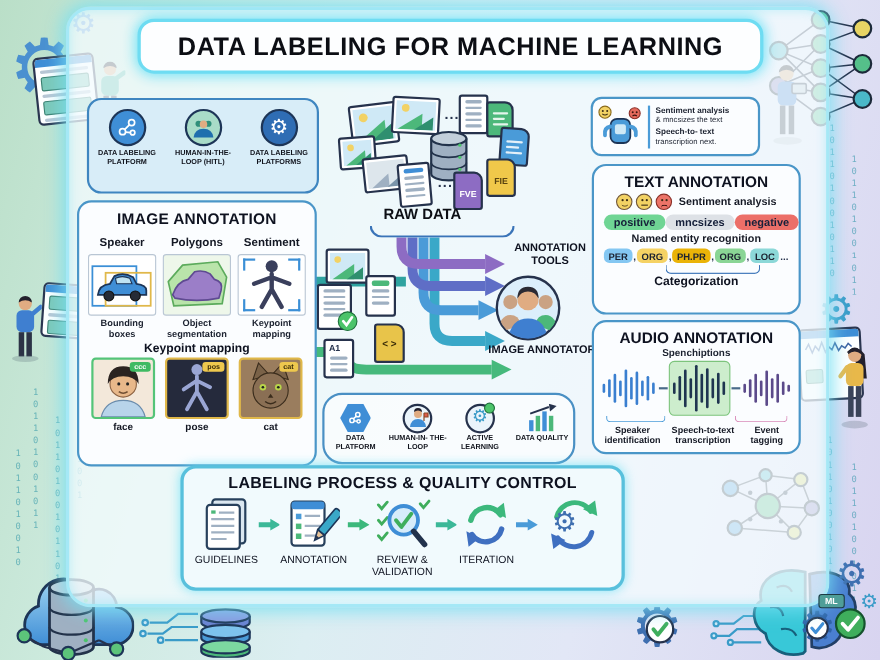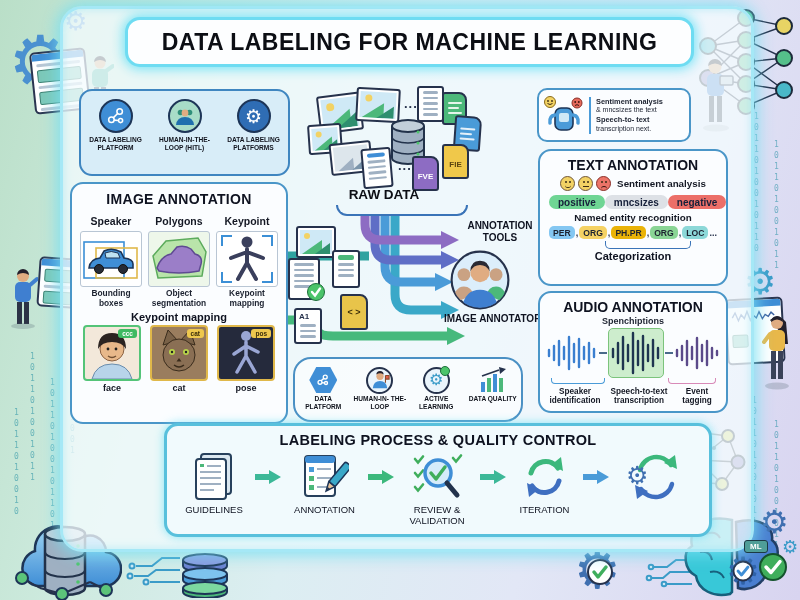--- a/index.html
+++ b/index.html
@@ -120,21 +120,21 @@
   #audio-anno .ptitle{font-size:14px;margin:2px 0 0;}
   .audio-sub{font-size:9px;font-weight:bold;text-align:center;color:#1c2230;margin:1px 0 2px;}
   .wave-row{display:flex;align-items:center;justify-content:space-between;}
   .wavebox{border-radius:5px;display:flex;align-items:center;justify-content:center;}
   .wavebox.mid{background:#cdedcd;border:1.5px solid #7cc47c;}
   .wave-dash{width:8px;border-top:2px dashed #4a6a8a;}
   .audio-caps{display:flex;justify-content:space-between;margin-top:3px;}
   .audio-cap{font-size:8.2px;font-weight:bold;text-align:center;line-height:1.15;color:#141824;}
   .wbracket{height:5px;border-left:1.5px solid;border-right:1.5px solid;border-bottom:1.5px solid;border-radius:0 0 4px 4px;margin:0 auto;}
   
-  #process{left:164px;top:423px;width:548px;height:114px;background:#f1fafd;border:3px solid #58c0dc;border-radius:14px;
+  #process{left:164px;top:423px;width:404px;height:114px;background:#f1fafd;border:3px solid #58c0dc;border-radius:14px;
     box-shadow:0 0 10px rgba(110,225,245,.8);padding:4px 10px;}
   #process .ptitle{font-size:14.5px;letter-spacing:.3px;margin:2px 0 3px;}
   .steps{display:flex;align-items:flex-start;justify-content:space-between;}
   .step{text-align:center;}
   .step .ic{height:52px;display:flex;align-items:center;justify-content:center;}
   .step .lbl{font-size:9.5px;font-weight:normal;line-height:1.15;color:#0e1220;margin-top:2px;}
   .step-arrow{margin-top:18px;}
   
   .binary{writing-mode:vertical-rl;text-orientation:upright;font-family:"DejaVu Sans Mono",monospace;
     font-size:8px;letter-spacing:2px;color:rgba(26,138,160,.55);overflow:hidden;white-space:nowrap;}
@@ -363,21 +363,21 @@
       </div>
       <div class="lbl">DATA LABELING PLATFORMS</div>
     </div>
   </div>
 
   <div id="img-anno" class="panel">
     <div class="ptitle">IMAGE ANNOTATION</div>
     <div class="tri-row">
       <div class="tri-col"><span class="tech-head">Speaker</span></div>
       <div class="tri-col"><span class="tech-head">Polygons</span></div>
-      <div class="tri-col"><span class="tech-head">Keypoint</span></div>
+      <div class="tri-col"><span class="tech-head">Sentiment</span></div>
     </div>
     <div class="tri-row">
       <div class="tri-col">
         <div class="thumb bounding">
           <svg width="60" height="54" viewBox="0 0 60 50">
             <rect x="3" y="8" width="40" height="36" fill="none" stroke="#3b8fd6" stroke-width="1.6"></rect>
             <rect x="15" y="14" width="41" height="30" fill="none" stroke="#e0b84a" stroke-width="1.6"></rect>
             <path d="M8,34 Q9,25 19,24 L23,17 Q31,13 40,18 L43,24 Q52,25 52,30 L52,34 Z" fill="#3f8ed6" stroke="#1d3557" stroke-width="1.6"></path>
             <path d="M24,19 Q30,16 37,19 L39,24 L25,24 Z" fill="#bfe3f2" stroke="#1d3557"></path>
             <circle cx="18" cy="35" r="4.5" fill="#262b36" stroke="#111"></circle>
@@ -419,49 +419,49 @@
             <circle cx="24" cy="22" r="12" fill="#e8b88a" stroke="#8a6142"></circle>
             <path d="M10,22 q0,-16 14,-16 q14,0 14,16 q-4,-7 -14,-7 q-10,0 -14,7 Z" fill="#2b2320"></path>
             <circle cx="20" cy="22" r="1.4" fill="#222"></circle>
               <circle cx="28" cy="22" r="1.4" fill="#222"></circle>
             <path d="M20,29 q4,3 8,0" stroke="#704f33" fill="none" stroke-width="1.4"></path>
             <path d="M4,52 q4,-15 20,-15 q16,0 20,15 Z" fill="#b8d4ea" stroke="#6a8cac"></path>
           </svg>
           <span class="tag green">ccc</span>
         </div>
         <div class="photo-cap">face</div>
+      </div>
+      <div class="photo">
+        <div class="ptile pose">
+          <svg width="54" height="52" viewBox="0 0 48 52">
+            <g stroke="#9aa6d4" stroke-width="3.5" stroke-linecap="round" fill="none">
+              <path d="M24,15 V29 M24,19 L12,27 M24,19 L36,25 M24,29 L15,45 M24,29 L33,45"></path>
+            </g>
+            <circle cx="24" cy="9" r="5" fill="#9aa6d4"></circle>
+          </svg>
+          <span class="tag yellow">pos</span>
+        </div>
+        <div class="photo-cap">pose</div>
       </div>
       <div class="photo">
         <div class="ptile cat">
           <svg width="54" height="52" viewBox="0 0 48 52">
             <polygon points="8,18 13,3 23,14" fill="#7a6248" stroke="#3a2c1c"></polygon>
             <polygon points="40,18 35,3 25,14" fill="#7a6248" stroke="#3a2c1c"></polygon>
             <circle cx="24" cy="28" r="16" fill="#8a6f54" stroke="#3a2c1c"></circle>
             <circle cx="17" cy="25" r="3" fill="#b8d44a"></circle>
               <circle cx="31" cy="25" r="3" fill="#b8d44a"></circle>
             <circle cx="17" cy="25" r="1.2" fill="#222"></circle>
               <circle cx="31" cy="25" r="1.2" fill="#222"></circle>
             <path d="M24,31 l-2.5,3.5 h5 Z" fill="#3a2c1c"></path>
             <path d="M19,38 q5,4 10,0" stroke="#3a2c1c" fill="none" stroke-width="1.4"></path>
           </svg>
           <span class="tag yellow">cat</span>
         </div>
         <div class="photo-cap">cat</div>
-      </div>
-      <div class="photo">
-        <div class="ptile pose">
-          <svg width="54" height="52" viewBox="0 0 48 52">
-            <g stroke="#9aa6d4" stroke-width="3.5" stroke-linecap="round" fill="none">
-              <path d="M24,15 V29 M24,19 L12,27 M24,19 L36,25 M24,29 L15,45 M24,29 L33,45"></path>
-            </g>
-            <circle cx="24" cy="9" r="5" fill="#9aa6d4"></circle>
-          </svg>
-          <span class="tag yellow">pos</span>
-        </div>
-        <div class="photo-cap">pose</div>
       </div>
     </div>
   </div>
 
   <div class="polaroid" style="left:318px;top:94px;width:44px;height:38px;transform:rotate(-7deg);">
     <div class="pic">
         <span class="sun" style="width:8px;height:8px;left:5px;top:4px;"></span>
       <span class="mtn" style="border-width:0 0 18px 26px;left:2px;"></span>
         <span class="mtn2" style="border-width:0 0 14px 20px;right:2px;"></span>
       </div>

